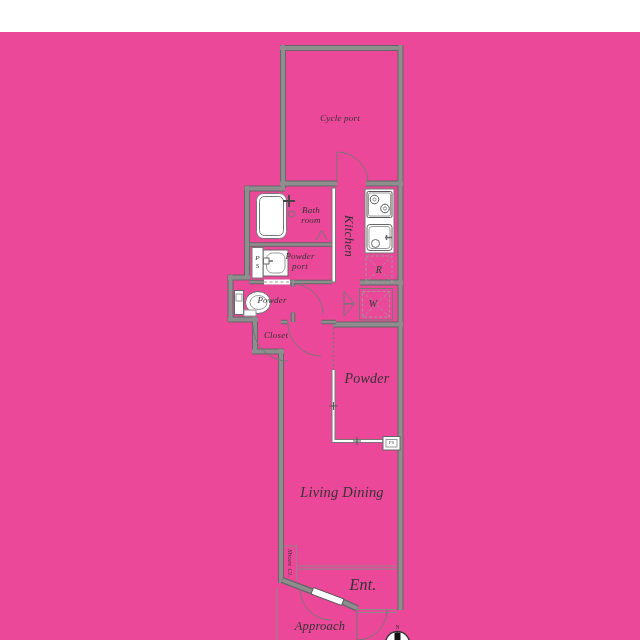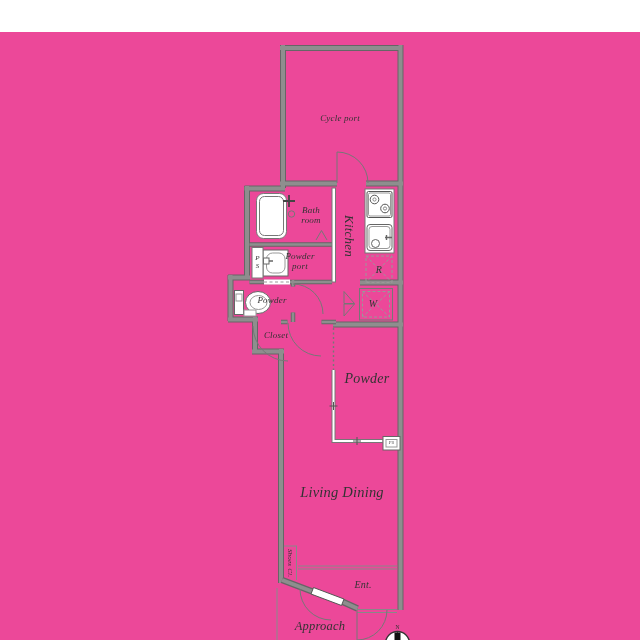--- a/index.html
+++ b/index.html
@@ -2,21 +2,21 @@
 <html><head>
 <meta charset="utf-8">
 <style>
   html,body{margin:0;padding:0;background:#ffffff;}
   .plan{position:relative;width:640px;height:631px;background:#ec4899;overflow:hidden;
         font-family:"Liberation Serif",serif;margin-top:32px;}
   .plan svg{position:absolute;left:0;top:0;}
   .lbl{position:absolute;transform:translate(-50%,-50%);font-style:italic;color:#333;
        text-align:center;white-space:pre-line;line-height:1.12;letter-spacing:.2px;}
   .vlbl{transform:translate(-50%,-50%) rotate(90deg);}
-  .f9{font-size:9px;} .f7{font-size:7px;} .f10{font-size:10px;} .f11{font-size:10px;}
+  .f9{font-size:9px;} .f7{font-size:7px;} .f10{font-size:10px;} .f11{font-size:16px;}
   .f12{font-size:12.5px;} .f13{font-size:13px;} .f14{font-size:14px;} .f145{font-size:14.5px;}
   .f45{font-size:4.5px;} .f55{font-size:5.5px;font-style:normal;}
 </style>
 </head>
 <body>
 
 <div class="plan">
 
   <svg width="640" height="640" viewBox="0 0 640 640">
 

